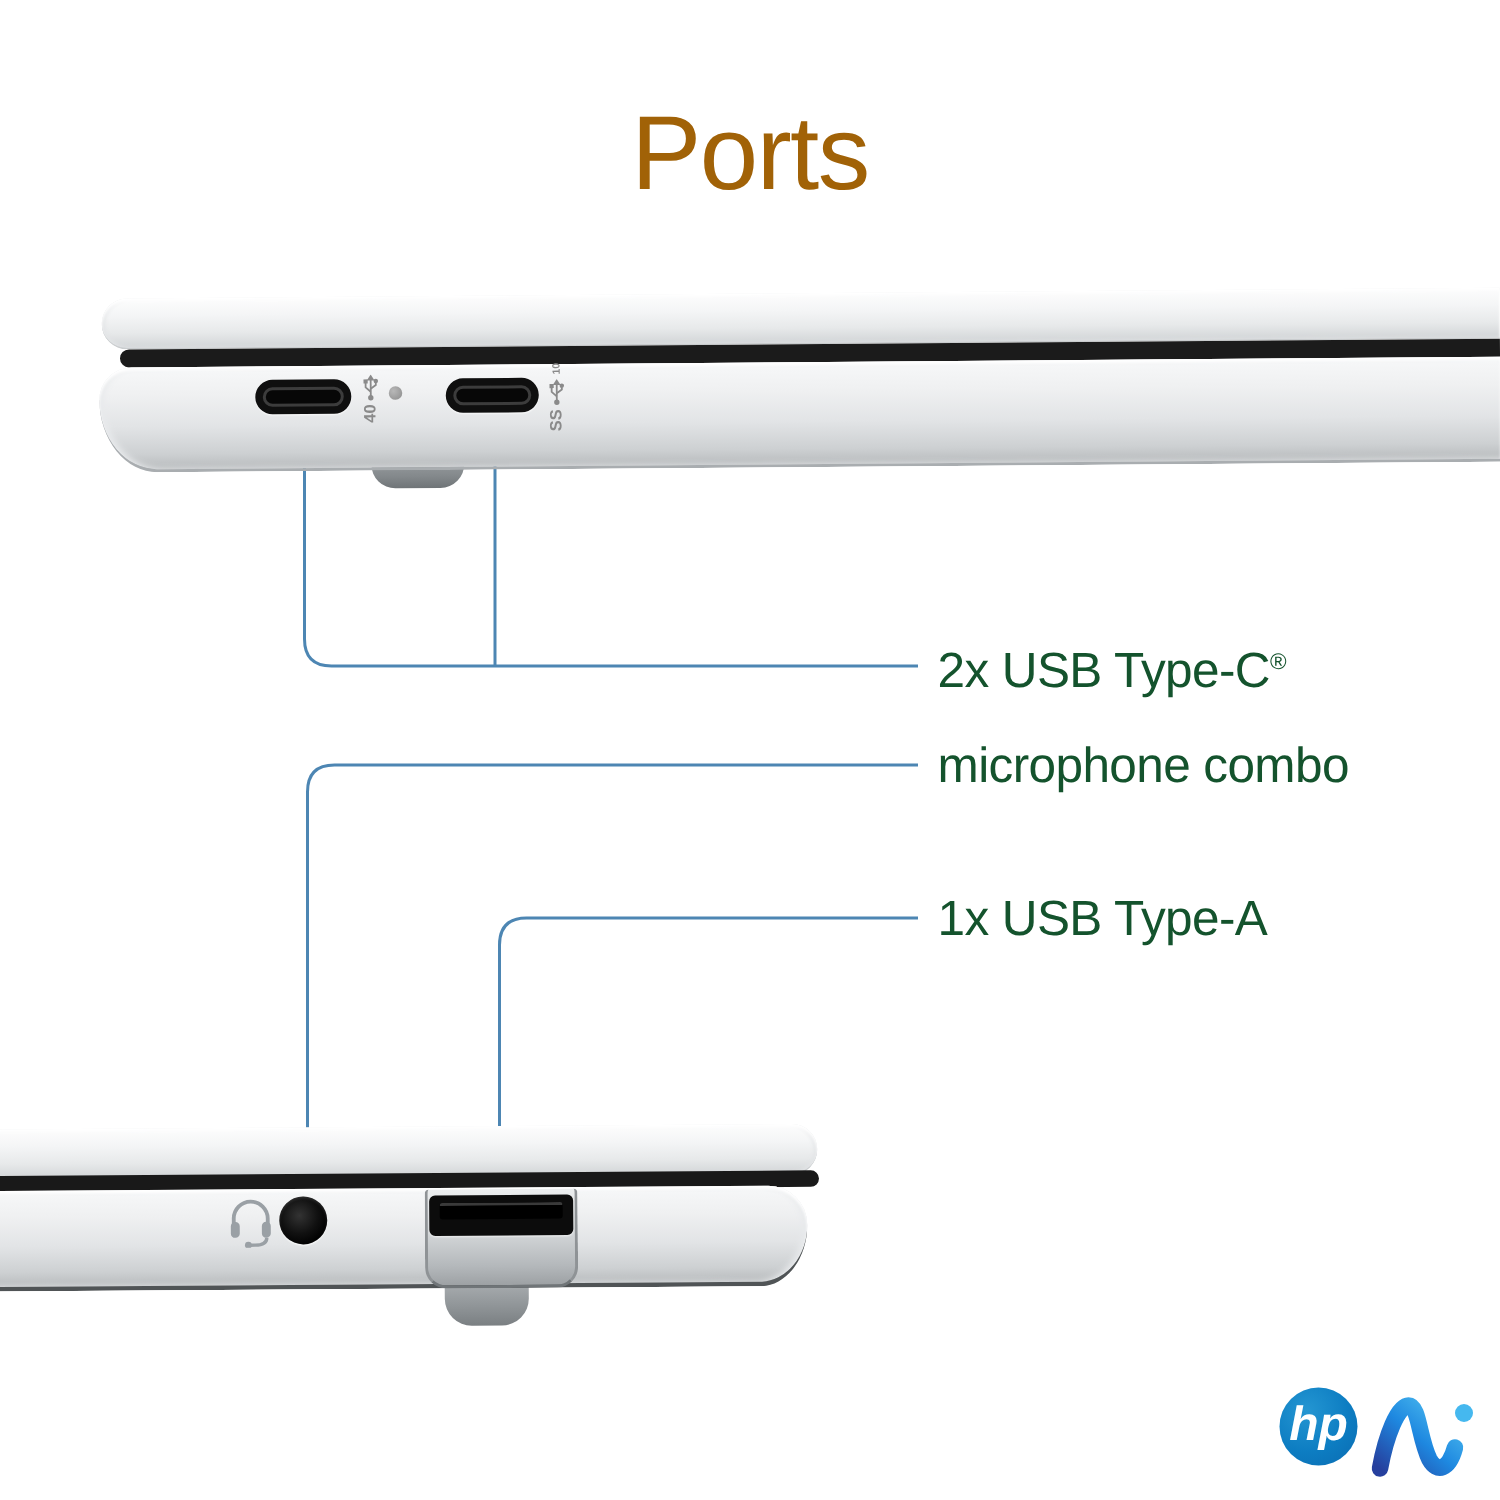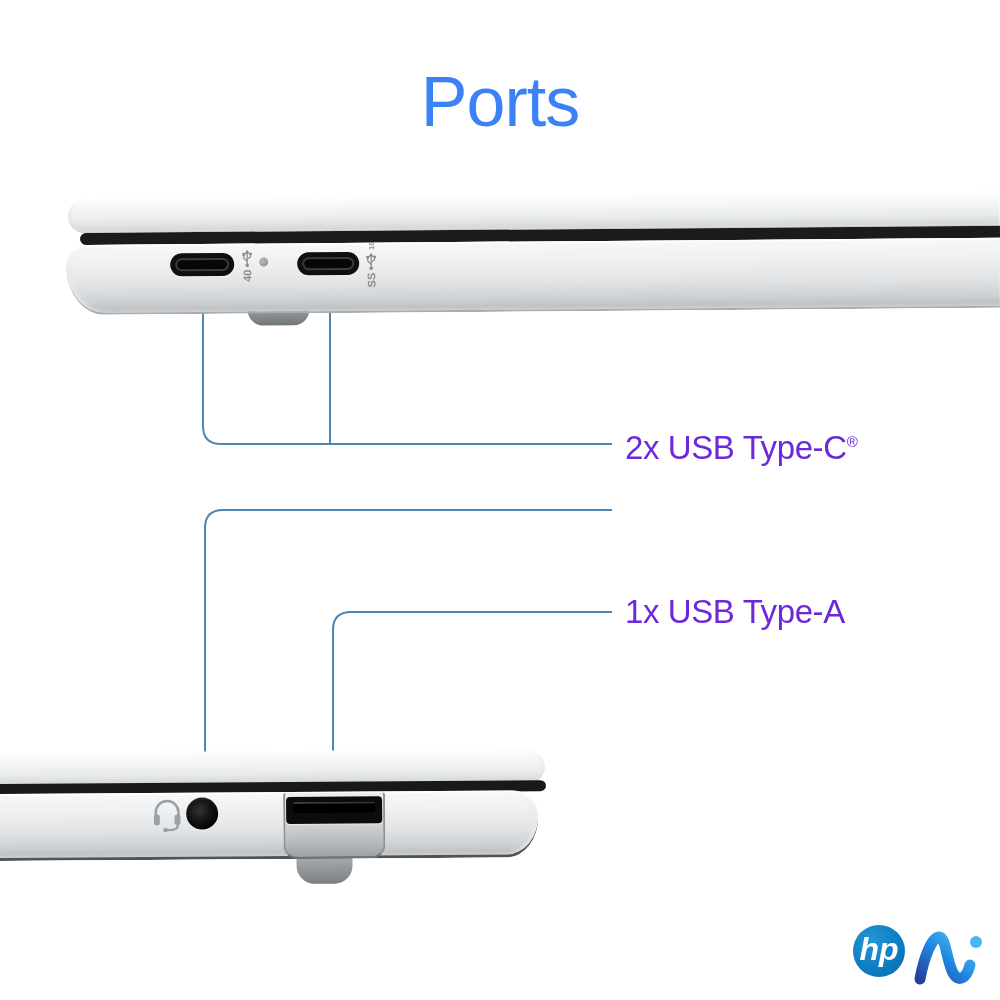--- a/index.html
+++ b/index.html
@@ -6,21 +6,21 @@
   body{
     width:1000px;height:1000px;position:relative;overflow:hidden;
     background:#ffffff;
     font-family:"Liberation Sans", sans-serif;
   }
   .abs{position:absolute;}
 
   
   .title{
     left:0;right:0;top:62px;text-align:center;
-    font-size:70px;font-weight:500;color:#3b82f6;letter-spacing:-1px;
+    font-size:70px;font-weight:500;color:#a16207;letter-spacing:-1px;
   }
 
   
   .lid, .base{
     background:linear-gradient(180deg,#fdfdfd 0%,#f4f5f6 35%,#e7e9ea 70%,#d2d5d7 100%);
   }
   .base{
     background:linear-gradient(180deg,#f7f8f9 0%,#eff0f1 28%,#e2e4e6 58%,#cdd0d2 85%,#b8bbbd 100%);
   }
 
@@ -47,21 +47,21 @@
   
   .badge{display:flex;align-items:center;justify-content:center;gap:2px;
     color:#8a8a8a;font-size:11px;font-weight:bold;transform:rotate(-90deg);white-space:nowrap;}
   .badge sup{font-size:7px;margin-left:1px;}
   .badge svg{flex:0 0 auto;}
   .badge-40{left:226px;top:258px;width:42px;height:18px;}
   .badge-ss10{left:350px;top:258px;width:42px;height:18px;}
 
   
   .callout-svg{left:0;top:0;}
-  .label{color:#6d28d9;font-size:33px;letter-spacing:-0.4px;line-height:35px;}
+  .label{color:#14532d;font-size:33px;letter-spacing:-0.4px;line-height:35px;}
   .label sup{font-size:15px;}
   .lbl-usbc{left:625px;top:424px;}
   .lbl-headphone{left:625px;top:492px;}
   .lbl-usba{left:625px;top:594px;text-align:center;}
 
   
   .bottom-laptop{left:0;top:700px;width:600px;height:300px;transform:rotate(-0.4deg);transform-origin:0px 90px;}
   .bl-lid{left:-20px;top:53px;width:565px;height:33px;border-radius:0 17px 17px 0;
     border-bottom:1px solid #c9ccce;box-shadow:inset 0 2px 2px #ffffff, inset -2px 0 3px #e3e5e7;}
   .bl-gap{left:-10px;top:84px;width:556px;height:11px;background:#191919;border-radius:0 6px 6px 0;}
@@ -151,20 +151,21 @@
       <circle cx="13.6" cy="9.4" r="1.5" fill="#8a8a8a"></circle>
     </svg>
     <sup>10</sup>
   </div>
 </div>
 
 <div class="abs label lbl-usbc">
   <span>2x USB Type-C</span><sup>®</sup>
 </div>
 <div class="abs label lbl-headphone">
+  <div>microphone combo</div>
 </div>
 <div class="abs label lbl-usba">
   <span>1x USB Type-A</span>
 </div>
 
 <div class="abs bottom-laptop">
   <div class="abs bl-foot"></div>
   <div class="abs lid bl-lid"></div>
   <div class="abs bl-gap"></div>
   <div class="abs base bl-base"></div>

